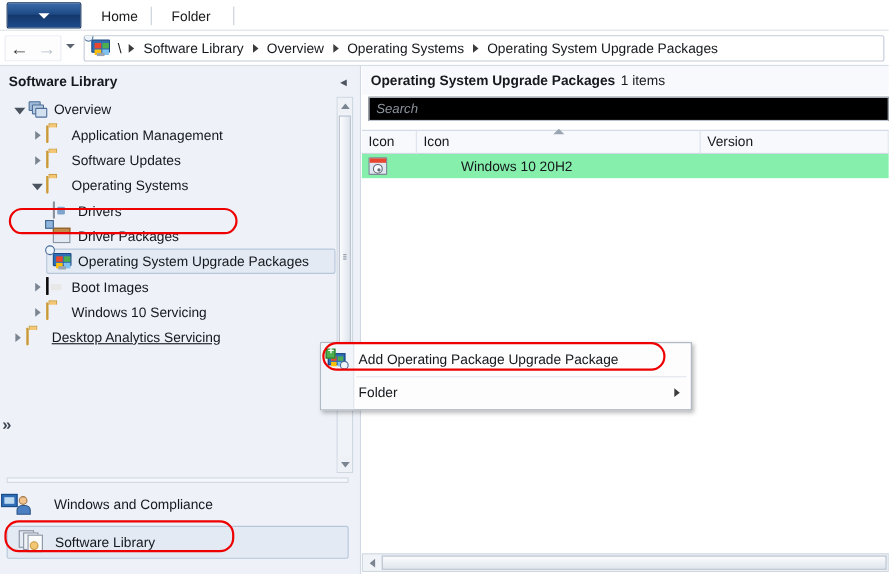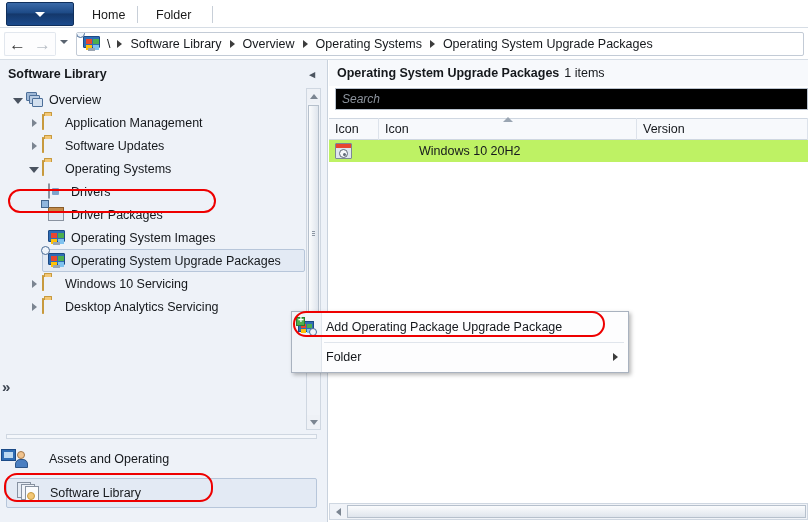--- a/index.html
+++ b/index.html
@@ -219,21 +219,21 @@
     font-size: 12.5px; color: #15181c; border-right: 1px solid #dde3eb; position: relative; }
   .lh-cell.icon { width: 50px; }
   .lh-cell.name { width: 258px; }
   .lh-cell.version { flex: 1; }
   .sort-asc { position: absolute; left: 50%; top: -1px; margin-left: -5px;
     width: 0; height: 0; border-left: 5px solid transparent; border-right: 5px solid transparent;
     border-bottom: 5px solid #9aa5b2; }
 
   .listrow {
     position: absolute; top: 80px; left: 0; right: 0; height: 22px;
-    display: flex; align-items: center; background: #bef264;
+    display: flex; align-items: center; background: #86efac;
   }
   .lr-icon { width: 50px; display: flex; align-items: center; padding-left: 6px; }
   .ic-media { width: 17px; height: 16px; position: relative; }
   .ic-media .box { position:absolute; left:0; top:0; width:17px; height:16px; background:#dfe6ef;
     border:1px solid #7d8795; border-radius:1px; }
   .ic-media .top { position:absolute; left:1px; top:1px; width:15px; height:4px; background:#e8462f; }
   .ic-media .cd { position:absolute; left:4px; top:6px; width:9px; height:9px; border-radius:50%;
     background:#f7f9fb; border:1px solid #5f6977; }
   .ic-media .cd:after { content:""; position:absolute; left:3px; top:3px; width:3px; height:3px;
     border-radius:50%; background:#5f6977; }
@@ -376,45 +376,46 @@
         <span>Drivers</span>
       </div>
 
       <div class="tnode" style="padding-left:48px;">
         <span class="ticon">
           <span class="ic-pkg"><span class="lid"></span><span class="bdy"></span><span class="bdg"></span></span>
         </span>
         <span>Driver Packages</span>
       </div>
 
-      <div class="tnode" style="padding-left:48px;">
-        <span class="ticon">
-          <span class="ic-mon"><span class="scr"></span><span class="std"></span></span>
-        </span>
-        <span>Operating System Images</span>
-      </div>
 
       <div class="tnode sel" style="padding-left:47px; margin-left:42px; margin-right:22px; padding-left:5px;">
         <span class="ticon">
           <span class="ic-mon"><span class="scr"></span><span class="std"></span><span class="bdg2"></span></span>
         </span>
         <span>Operating System Upgrade Packages</span>
       </div>
 
+      <div class="tnode" style="padding-left:26px;">
+        <span class="twist">
+            <span class="tw-collapsed"></span>
+          </span>
+        <span class="ticon"><span class="ic-boot"></span></span>
+        <span>Boot Images</span>
+      </div>
 
 
       <div class="tnode" style="padding-left:26px;">
         <span class="twist">
             <span class="tw-collapsed"></span>
           </span>
         <span class="ticon"><span class="ic-folder"></span></span>
         <span>Windows 10 Servicing</span>
       </div>
 
-      <div class="tnode" style="padding-left:26px;">
+      <div class="tnode" style="padding-left:8px;text-decoration:underline;">
         <span class="twist">
             <span class="tw-collapsed"></span>
           </span>
         <span class="ticon"><span class="ic-folder"></span></span>
         <span>Desktop Analytics Servicing</span>
       </div>
     </div>
 
     <div class="overflow-chev">»</div>
 
@@ -433,21 +434,21 @@
           <span class="sb-tri-dn"></span>
         </div>
     </div>
 
     <div class="wsbuttons">
       <div class="ws-divider"></div>
       <div class="wsbtn one">
         <span class="wicon">
           <span class="ic-person"><span class="mon2"></span><span class="head"></span><span class="body"></span></span>
         </span>
-        <span>Assets and Operating</span>
+        <span>Windows and Compliance</span>
       </div>
       <div class="wsbtn two">
         <span class="wicon">
           <span class="ic-lib"><i></i><i></i><i></i><span class="dot"></span></span>
         </span>
         <span>Software Library</span>
       </div>
     </div>
   </div>
 

